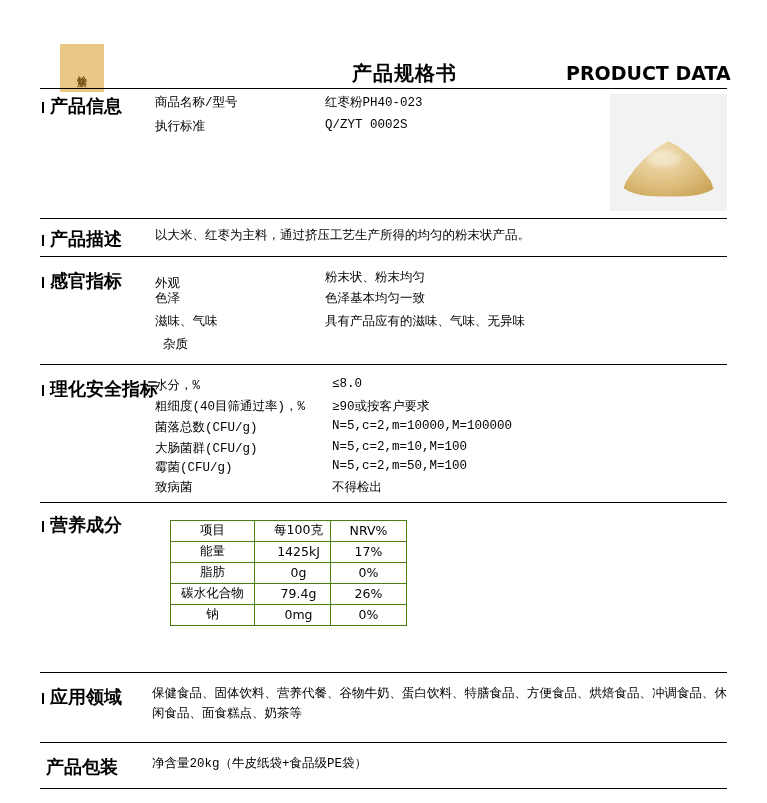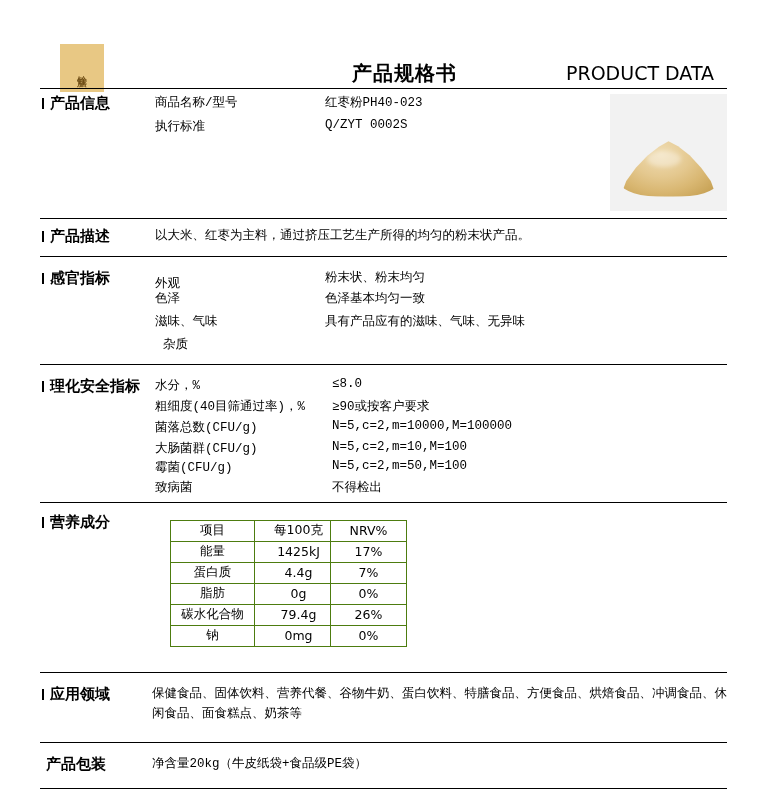--- a/index.html
+++ b/index.html
@@ -31,30 +31,30 @@
     letter-spacing: 1px;
   }
   .title-cn {
     position: absolute; left: 352px; top: 38px;
     font-family: "DejaVu Serif", "Liberation Serif", serif;
     font-weight: bold; font-size: 20px; letter-spacing: 1px;
   }
   .title-en {
     position: absolute; left: 566px; top: 40px;
     font-family: "DejaVu Sans", "Liberation Sans", sans-serif;
-    font-weight: normal; font-size: 19px; letter-spacing: 0px;
+    font-weight: bold; font-size: 19px; letter-spacing: 0px;
   }
 
   
   .rule { position: absolute; left: 40px; width: 687px; height: 1px; background: #000; }
 
   
   .sec-label {
     position: absolute;
-    font-size: 15px;
+    font-size: 18px;
     font-weight: bold;
     white-space: nowrap;
   }
   .sec-label .bar {
     display: inline-block;
     width: 2px; height: 11px;
     background: #000;
     margin-right: 6px;
     vertical-align: -1px;
   }
@@ -192,25 +192,20 @@
         <td class="c1">项目</td>
         <td class="c2">每100克</td>
         <td class="c3">NRV%</td>
       </tr>
       <tr>
         <td class="c1">能量</td>
         <td class="c2">1425kJ</td>
         <td class="c3">17%</td>
       </tr>
       <tr>
-        <td class="c1">蛋白质</td>
-        <td class="c2">4.4g</td>
-        <td class="c3">7%</td>
-      </tr>
-      <tr>
         <td class="c1">脂肪</td>
         <td class="c2">0g</td>
         <td class="c3">0%</td>
       </tr>
       <tr>
         <td class="c1">碳水化合物</td>
         <td class="c2">79.4g</td>
         <td class="c3">26%</td>
       </tr>
       <tr>

